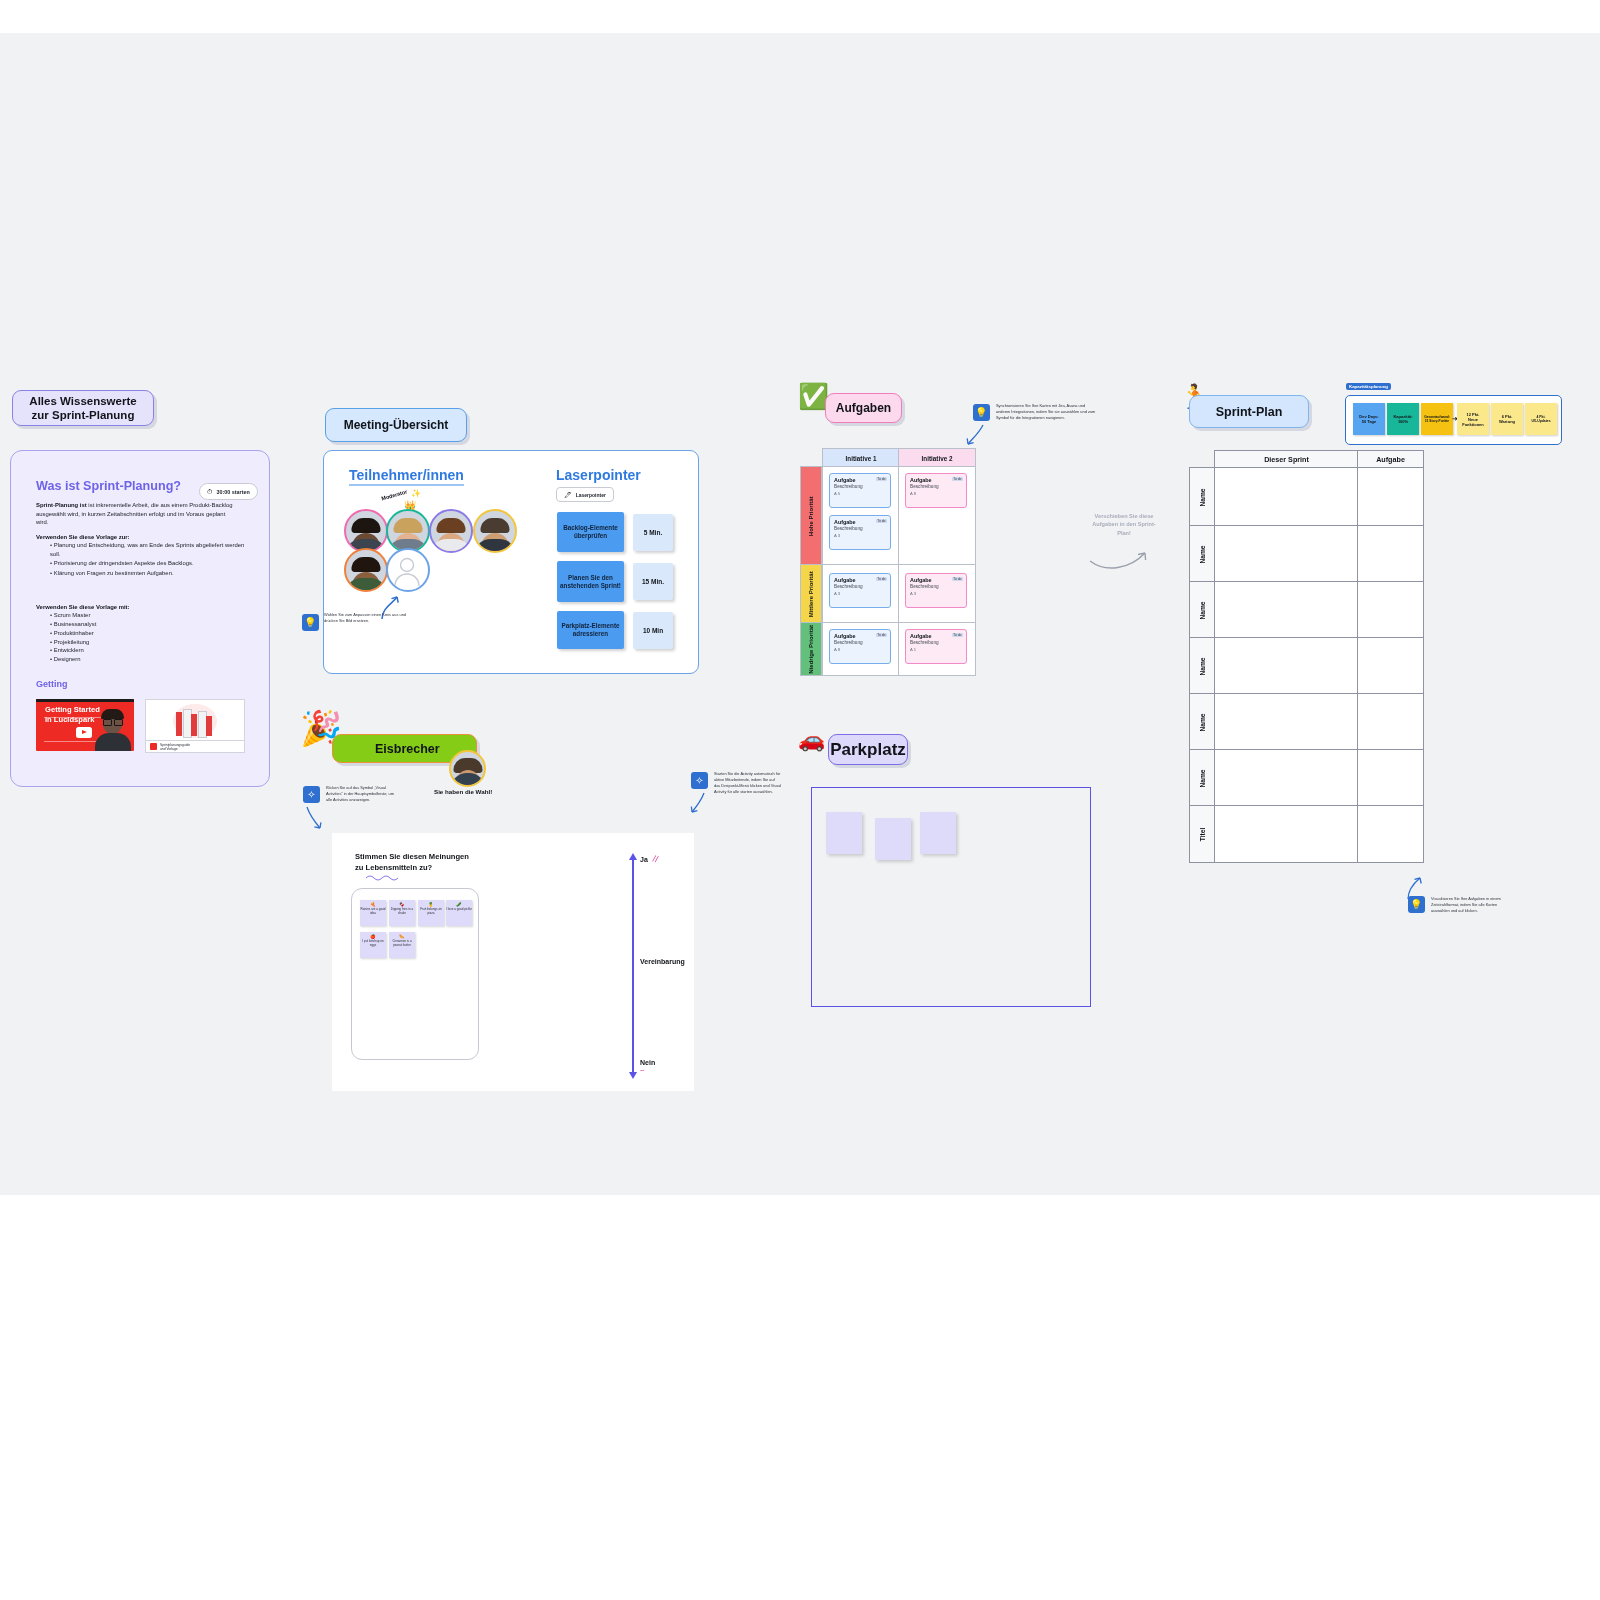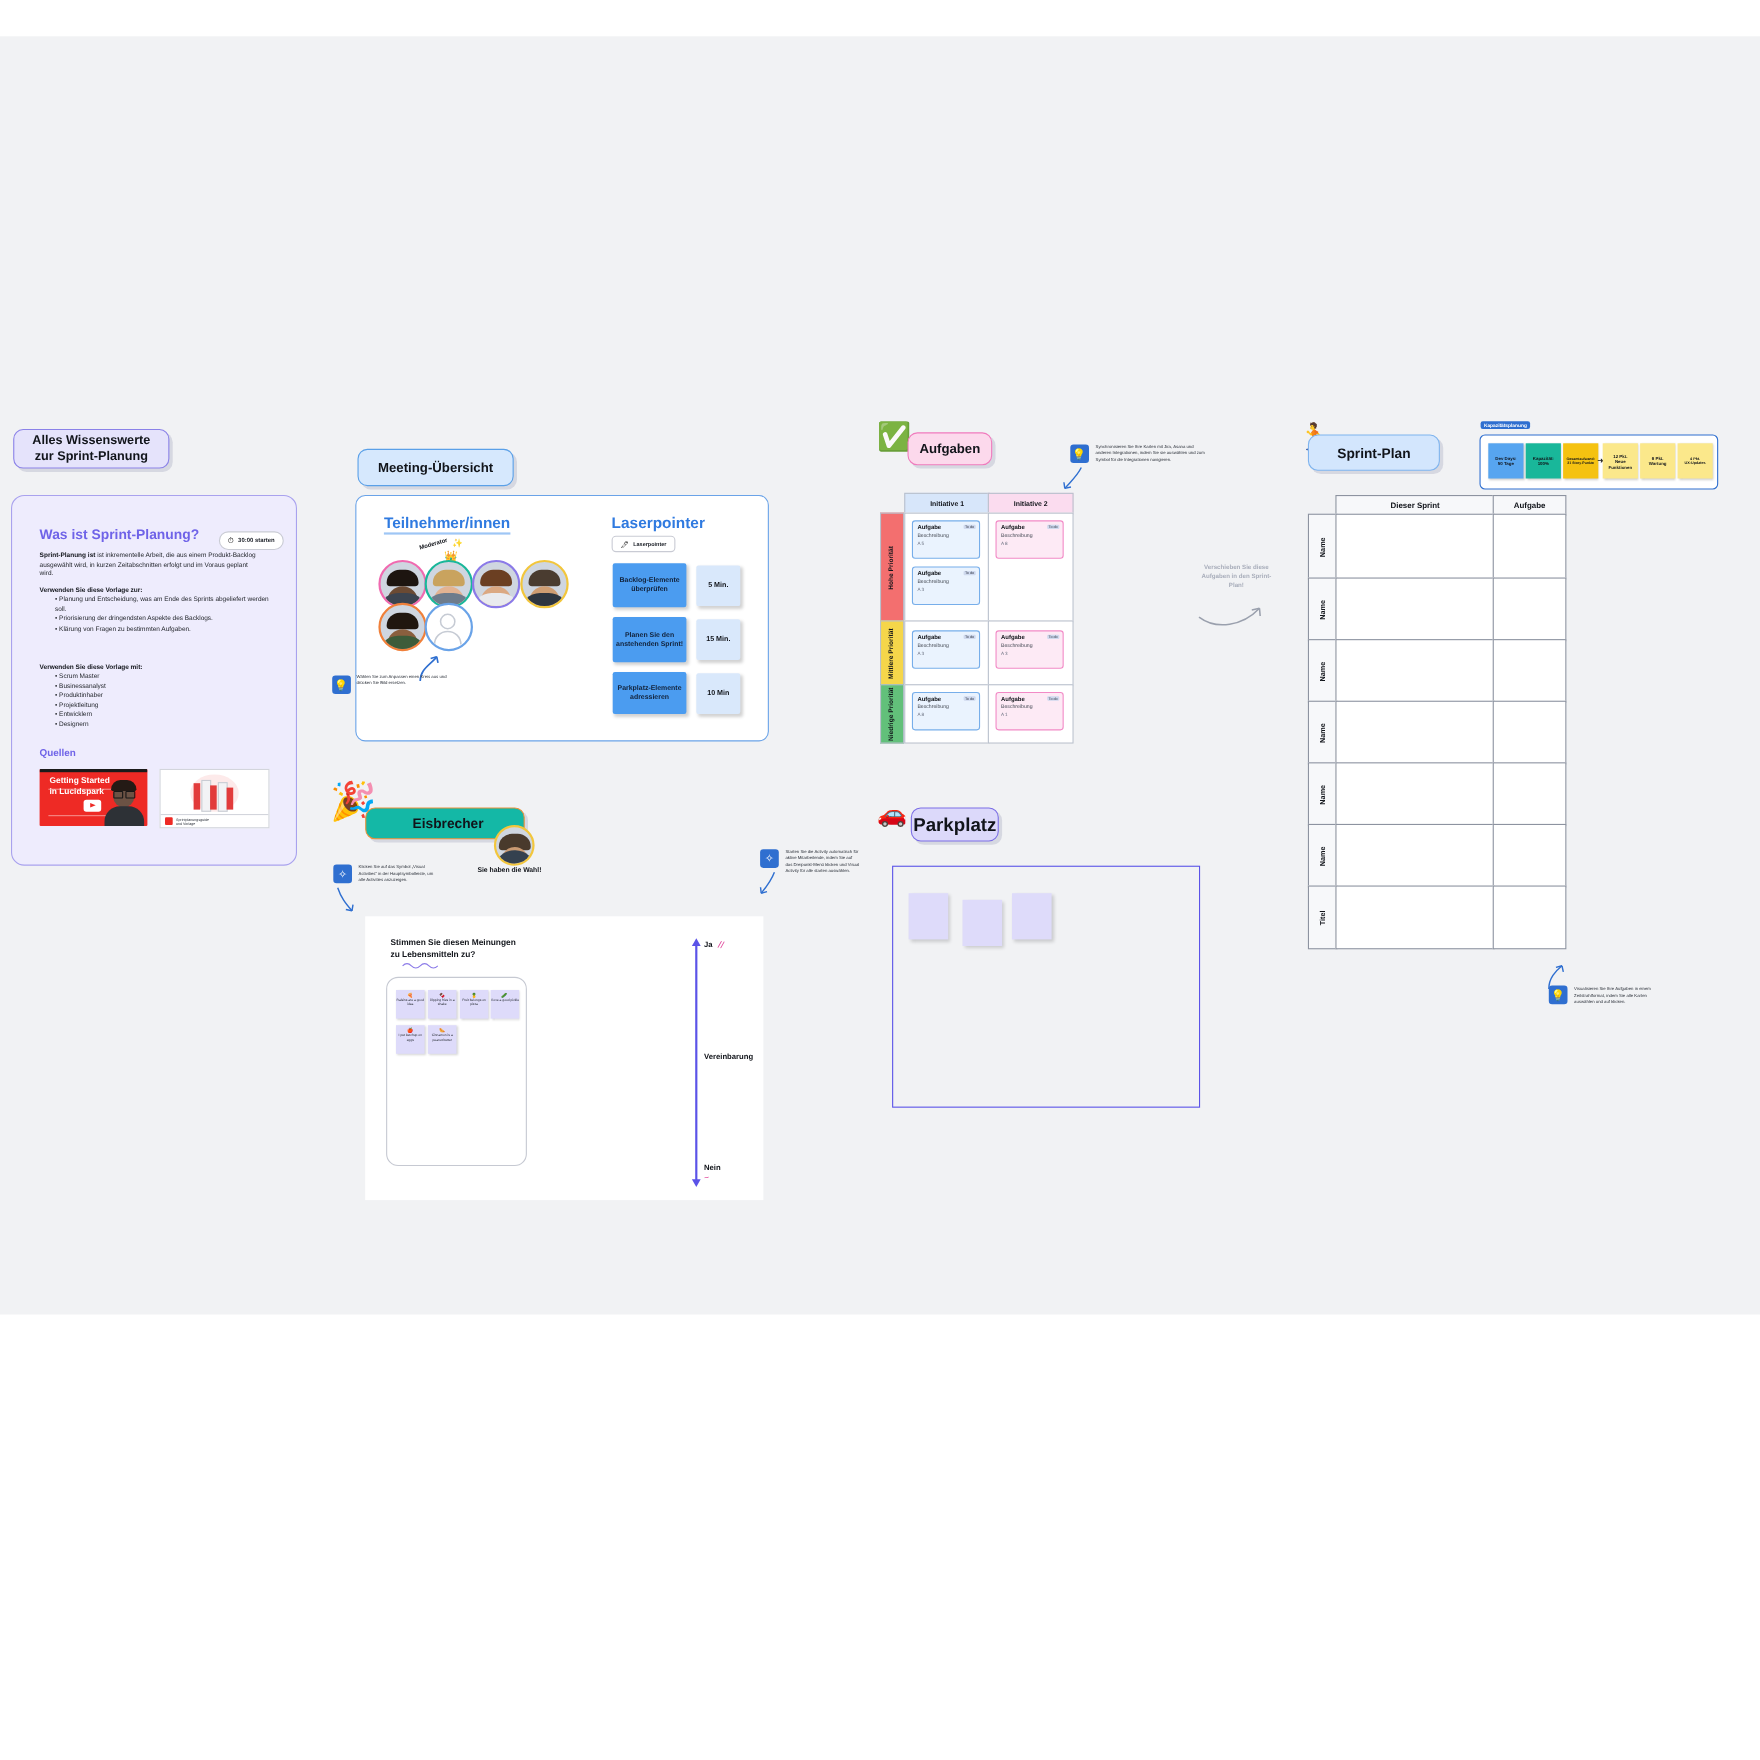--- a/index.html
+++ b/index.html
@@ -9,21 +9,21 @@
 
   .abs{position:absolute;}
 
   
   .pill{position:absolute;border-radius:9px;display:flex;align-items:center;justify-content:center;
         font-weight:bold;color:#11141a;box-shadow:3px 3px 0 rgba(120,125,160,.22);}
   .pill.purple{background:#e5e3fb;border:1.6px solid #8b82e8;}
   .pill.blue{background:#d6e8fd;border:1.6px solid #5aa0e8;}
   .pill.pink{background:#fcd9ec;border:1.6px solid #f07bbd;}
   .pill.lblue{background:#d3e6fd;border:1.6px solid #7fb4ee;}
-  .pill.orange{background:#14b8a6;border:1.6px solid #e8913a;}
+  .pill.orange{background:#84cc16;border:1.6px solid #e8913a;}
   .pill.lav{background:#dcd9fa;border:1.6px solid #7c6fe6;}
 
   
   .infocard{position:absolute;left:10px;top:450px;width:258px;height:335px;background:#eeecfd;
             border:1.4px solid #a9a2ee;border-radius:12px;}
   .h-violet{color:#6f63e8;font-weight:bold;}
   .bodytxt{color:#23262c;line-height:1.45;}
   .bodytxt b{color:#11141a;}
   .timerbtn{position:absolute;background:#fff;border:1px solid #c9cbd4;border-radius:13px;
             display:flex;align-items:center;gap:4px;padding:0 7px;height:15px;}
@@ -138,21 +138,21 @@
     <div class="abs bodytxt" style="left:25px;top:152px;font-size:5.9px;font-weight:bold;color:#11141a;">Verwenden Sie diese Vorlage mit:</div>
     <ul class="abs bodytxt" style="left:31px;top:160px;width:195px;font-size:5.9px;margin:0;padding-left:8px;list-style:none;line-height:1.5;">
       <li>•&nbsp;<span>Scrum Master</span></li>
       <li>•&nbsp;<span>Businessanalyst</span></li>
       <li>•&nbsp;<span>Produktinhaber</span></li>
       <li>•&nbsp;<span>Projektleitung</span></li>
       <li>•&nbsp;<span>Entwicklern</span></li>
       <li>•&nbsp;<span>Designern</span></li>
     </ul>
 
-    <div class="abs h-violet" style="left:25px;top:228px;font-size:9px;">Quellen</div>
+    <div class="abs h-violet" style="left:25px;top:228px;font-size:9px;">Getting</div>
 
     <div class="abs" style="left:25px;top:248px;width:98px;height:52px;background:#ee2a25;overflow:hidden;border-radius:1px;">
       <div class="abs" style="left:0;top:0;width:98px;height:3px;background:#1b1b1b;"></div>
       <div class="abs" style="left:8px;top:18px;width:62px;height:1px;background:rgba(255,255,255,.45);"></div>
       <div class="abs" style="left:8px;top:42px;width:62px;height:1px;background:rgba(255,255,255,.45);"></div>
       <div class="abs" style="left:9px;top:6px;color:#fff;font-size:7.6px;font-weight:bold;line-height:1.28;">
         <span>Getting Started</span><br><span>in Lucidspark</span>
       </div>
       <div class="abs" style="left:40px;top:28px;width:16px;height:11px;background:#fff;border-radius:2.5px;">
         <div style="position:absolute;left:5.5px;top:2.8px;width:0;height:0;border-left:5px solid #ee2a25;border-top:2.7px solid transparent;border-bottom:2.7px solid transparent;"></div>

